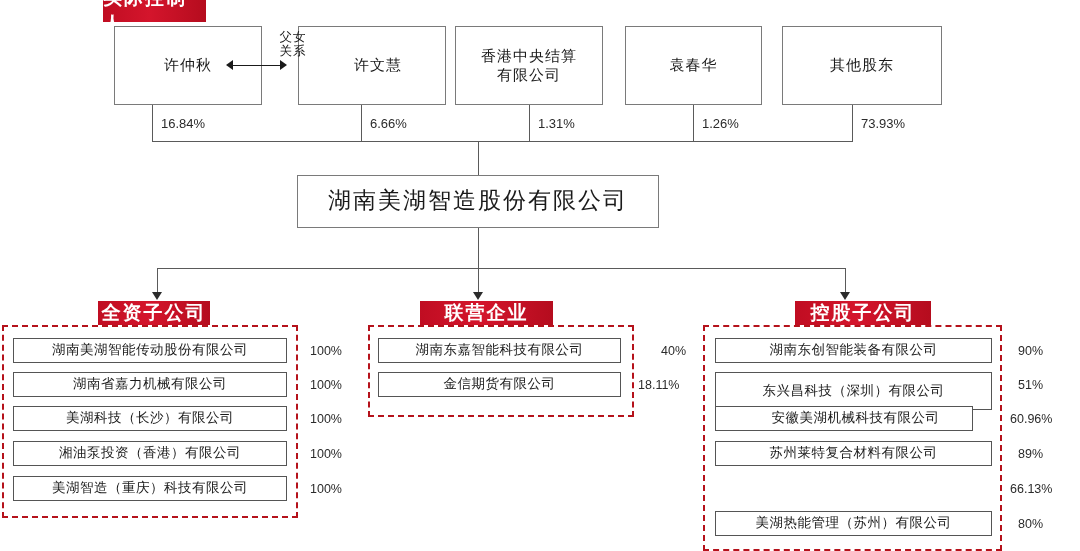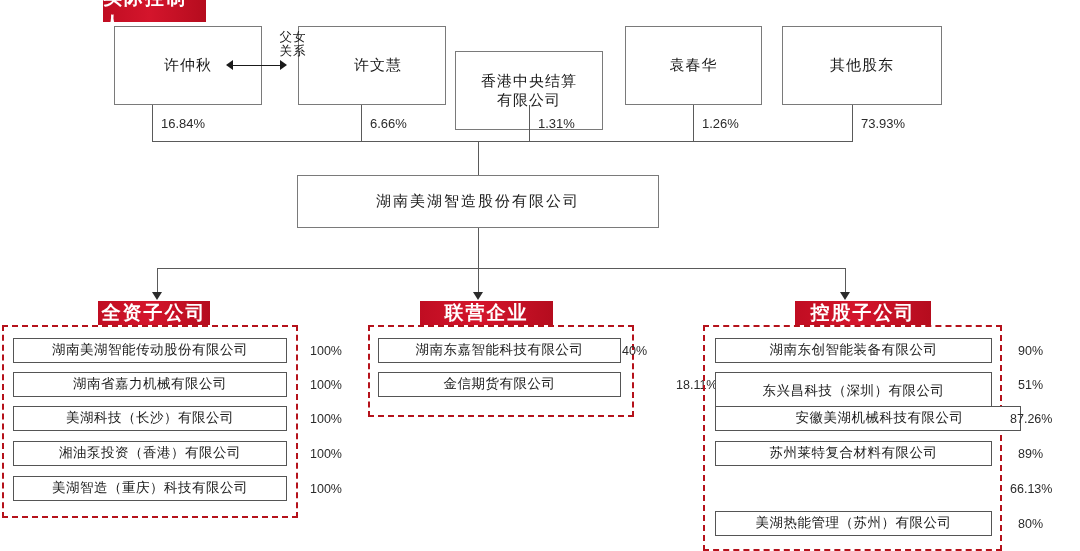--- a/index.html
+++ b/index.html
@@ -28,21 +28,21 @@
     text-align: center;
     color: #1a1a1a;
     line-height: 1.25;
     font-family: "Liberation Serif", "DejaVu Serif", serif;
   }
   .shareholder {
     font-size: 15px;
     letter-spacing: 1px;
   }
   .company-box {
-    font-size: 15px;
+    font-size: 23px;
     letter-spacing: 2px;
     text-align: right;
   }
   .sub-box {
     font-size: 13.5px;
     letter-spacing: 0.5px;
     border: 1px solid #555555;
   }
 
   
@@ -135,21 +135,21 @@
   </div>
 
   <div class="node shareholder" style="left:78px; top:26px; width:148px; height:79px;margin-left:36px;">
     <span>许仲秋</span>
   </div>
 
   <div class="node shareholder" style="left:298px; top:26px; width:148px; height:79px;padding-left:12px;">
     <span>许文慧</span>
   </div>
 
-  <div class="node shareholder" style="left:455px; top:26px; width:148px; height:79px; white-space:pre-line;margin-top:25px;">
+  <div class="node shareholder" style="left:455px; top:26px; width:148px; height:79px; white-space:pre-line;">
     <span>香港中央结算
 有限公司</span>
   </div>
 
   <div class="node shareholder" style="left:625px; top:26px; width:137px; height:79px;">
     <span>袁春华</span>
   </div>
 
   <div class="node shareholder" style="left:782px; top:26px; width:160px; height:79px;">
     <span>其他股东</span>
@@ -224,46 +224,46 @@
   <div class="pct" style="left:310px; top:482px;">100%</div>
 
   <div class="group-frame" style="left:368px; top:325px; width:266px; height:92px;"></div>
   <div class="badge" style="left:420px; top:301px; width:133px; height:24px;">
     <span>联营企业</span>
   </div>
 
   <div class="node sub-box" style="left:378px; top:338px; width:243px; height:25px;">
     <span>湖南东嘉智能科技有限公司</span>
   </div>
-  <div class="pct" style="left:622px; top:344px;">40%</div>
+  <div class="pct" style="left:661px; top:344px;">40%</div>
 
   <div class="node sub-box" style="left:378px; top:372px; width:243px; height:25px;">
     <span>金信期货有限公司</span>
   </div>
-  <div class="pct" style="left:676px; top:378px;">18.11%</div>
+  <div class="pct" style="left:638px; top:378px;">18.11%</div>
 
   <div class="group-frame" style="left:703px; top:325px; width:299px; height:226px;"></div>
   <div class="badge" style="left:795px; top:301px; width:136px; height:24px;">
     <span>控股子公司</span>
   </div>
 
   <div class="node sub-box" style="left:715px; top:338px; width:277px; height:25px;">
     <span>湖南东创智能装备有限公司</span>
   </div>
   <div class="pct" style="left:1018px; top:344px;">90%</div>
 
   <div class="node sub-box" style="left:715px; top:372px; width:277px; height:38px;">
     <span>东兴昌科技（深圳）有限公司</span>
   </div>
   <div class="pct" style="left:1018px; top:378px;">51%</div>
 
-  <div class="node sub-box" style="left:715px; top:406px; width:306px; height:25px;padding-left:23px;">
+  <div class="node sub-box" style="left:715px; top:406px; width:258px; height:25px;padding-left:23px;">
     <span>安徽美湖机械科技有限公司</span>
   </div>
-  <div class="pct" style="left:1010px; top:412px;">87.26%</div>
+  <div class="pct" style="left:1010px; top:412px;">60.96%</div>
 
   <div class="node sub-box" style="left:715px; top:441px; width:277px; height:25px;">
     <span>苏州莱特复合材料有限公司</span>
   </div>
   <div class="pct" style="left:1018px; top:447px;">89%</div>
 
   <div class="pct" style="left:1010px; top:482px;">66.13%</div>
 
   <div class="node sub-box" style="left:715px; top:511px; width:277px; height:25px;">
     <span>美湖热能管理（苏州）有限公司</span>

